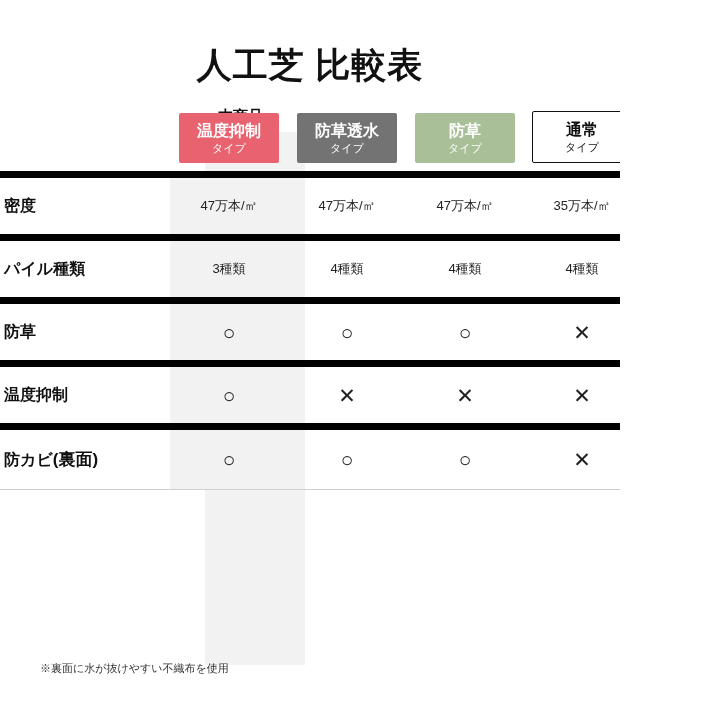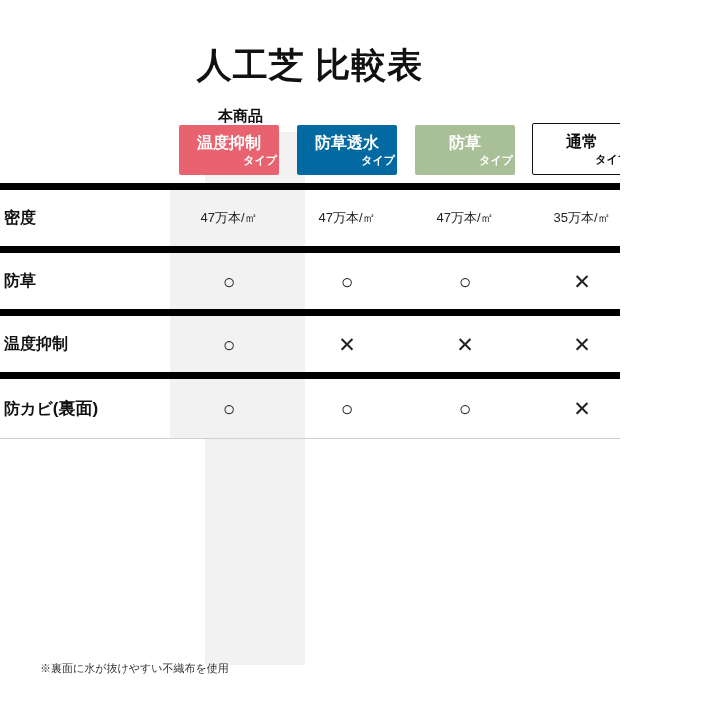--- a/index.html
+++ b/index.html
@@ -60,28 +60,27 @@
     line-height: 1.15;
   }
   .hdr-box .h-main {
     display: block;
     font-size: 16px;
     font-weight: bold;
   }
   .hdr-box .h-sub {
     display: block;
     font-size: 11px;
-    font-weight: bold;
+    font-weight: normal;
     margin-top: 2px;
-    text-align: right;
   }
   .hdr-red { background: #e8636f; color: #ffffff; }
-  .hdr-teal { background: #0369a1; color: #ffffff; }
+  .hdr-teal { background: #737373; color: #ffffff; }
   .hdr-green { background: #a9bf98; color: #ffffff; }
-  .hdr-plain { background: #ffffff; color: #111111; border: 1.5px solid #111111; margin-top: 12px; }
+  .hdr-plain { background: #ffffff; color: #111111; border: 1.5px solid #111111; }
 
   tbody td, tbody th {
     border-top: 7px solid #000000;
     height: 63px;
     vertical-align: middle;
     text-align: center;
     font-size: 13px;
     color: #222222;
   }
   tbody tr:last-child td, tbody tr:last-child th {
@@ -187,20 +186,27 @@
     <tbody>
 
       <tr>
         <th class="rowlabel"><span>密度</span></th>
         <td class="own-col"><span>47万本/㎡</span></td>
         <td><span>47万本/㎡</span></td>
         <td><span>47万本/㎡</span></td>
         <td><span>35万本/㎡</span></td>
       </tr>
 
+      <tr>
+        <th class="rowlabel"><span>パイル種類</span></th>
+        <td class="own-col"><span>3種類</span></td>
+        <td><span>4種類</span></td>
+        <td><span>4種類</span></td>
+        <td><span>4種類</span></td>
+      </tr>
 
       <tr>
         <th class="rowlabel"><span>防草</span></th>
         <td class="own-col"><span class="sym">○</span></td>
         <td><span class="sym">○</span></td>
         <td><span class="sym">○</span></td>
         <td><span class="sym sym-x">✕</span></td>
       </tr>
 
 

